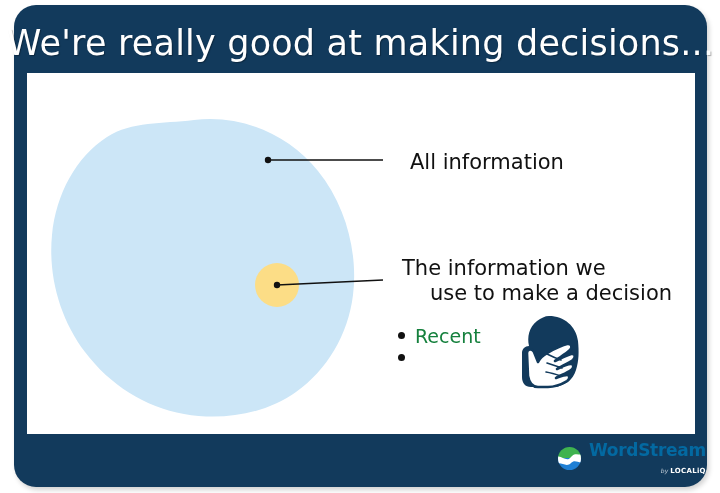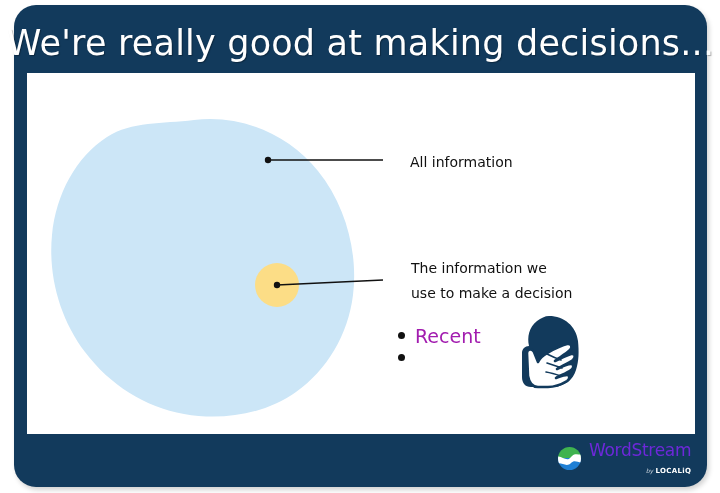--- a/index.html
+++ b/index.html
@@ -71,50 +71,50 @@
     width: 668px;
     height: 361px;
     display: block;
   }
 
   
   .label {
     position: absolute;
     color: #111111;
     font-family: "DejaVu Sans", sans-serif;
-    font-size: 14px;
+    font-size: 21px;
     line-height: 24px;
     white-space: nowrap;
   }
   .label-all {
     left: 383px;
     top: 77px;
   }
   .label-used {
-    left: 384px;
+    left: 375px;
     top: 183px;
     line-height: 25px;
   }
-  .label-used .line2 { display: block; }
+  .label-used .line2 { display: block; margin-left: 28px; }
 
   
   .bullets {
     position: absolute;
     left: 371px;
     top: 252px;
     margin: 0;
     padding: 0;
     list-style: none;
   }
   .bullets li {
     display: flex;
     align-items: center;
     height: 21px;
     margin-bottom: 1px;
-    color: #a21caf;
+    color: #15803d;
     font-family: "DejaVu Sans", sans-serif;
     font-size: 19px;
     white-space: nowrap;
     text-align: right;
   }
   .bullets .dot {
     width: 7px;
     height: 7px;
     border-radius: 50%;
     background: #111111;
@@ -145,24 +145,24 @@
     height: 25px;
     flex: none;
     margin-right: 7px;
   }
   .logo-text {
     display: flex;
     flex-direction: column;
     justify-content: center;
   }
   .logo-word {
-    color: #6d28d9;
+    color: #0369a1;
     font-family: "DejaVu Sans", sans-serif;
     font-size: 17px;
-    font-weight: normal;
+    font-weight: bold;
     line-height: 18px;
     letter-spacing: -0.3px;
     white-space: nowrap;
   }
   .logo-sub {
     display: flex;
     align-items: baseline;
     line-height: 9px;
     margin-top: 7px;
     align-self: flex-end;

